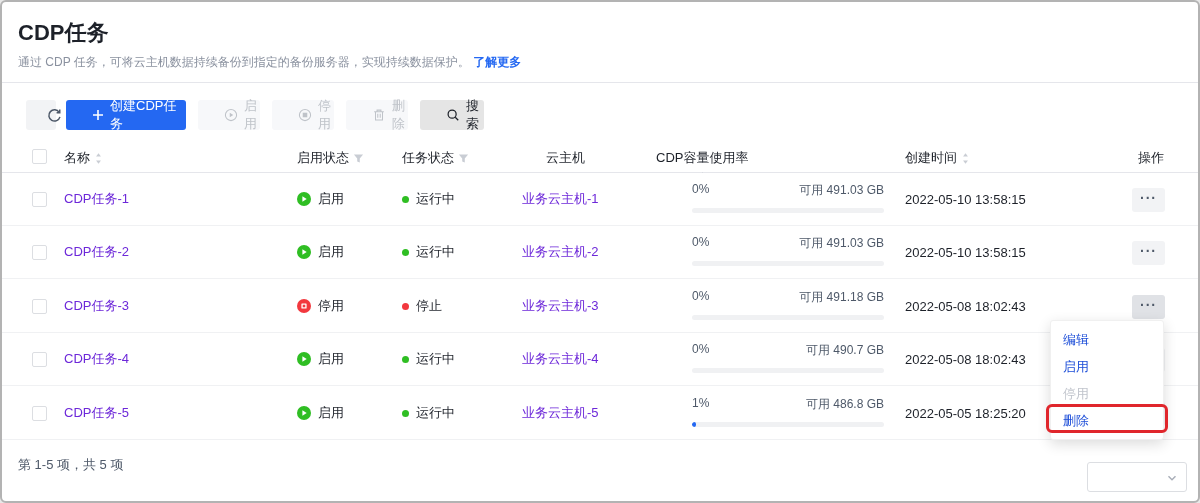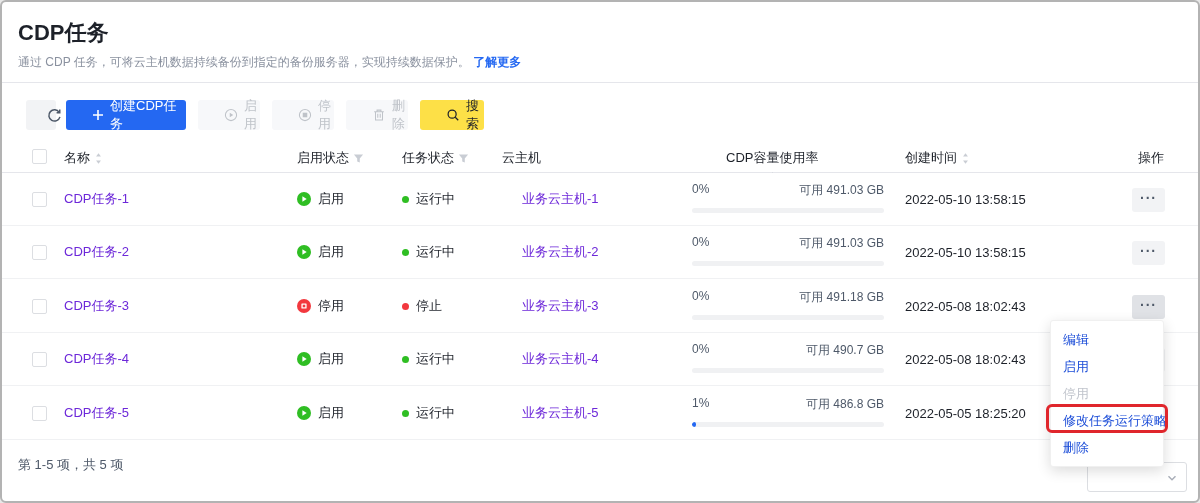--- a/index.html
+++ b/index.html
@@ -14,35 +14,35 @@
   .page-desc  { position:absolute; left:16px; top:52px; font-size:12px; color:#8a919f;text-align:right; }
   .page-desc a { color:#2468f2; text-decoration:none; font-weight:700; cursor:pointer; }
   .hdr-divider { position:absolute; left:0; top:80px; width:100%; height:1px; background:#e5e6eb; }
 
   
   .btn { position:absolute; top:98px; height:30px; border-radius:3px; font-size:13px;
          display:flex; align-items:center; justify-content:center; gap:6px; cursor:pointer;padding-left:26px; }
   .btn svg { flex:0 0 auto; }
   .btn-refresh { left:24px; width:30px; background:#f2f3f5; color:#4e5969; }
   .btn-primary { left:64px; width:120px; background:#2468f2; color:#fff; }
-  .btn-plain   { background:#fde047; color:#1d2129; }
+  .btn-plain   { background:#e5e5e5; color:#1d2129; }
   .btn-disabled{ background:#f7f8fa; color:#bfc3c9; cursor:default; }
   .btn-enable  { left:196px; width:62px; }
   .btn-disable { left:270px; width:62px; }
   .btn-delete  { left:344px; width:62px; }
   .btn-search  { left:418px; width:64px; }
 
   
   .thead { position:absolute; left:0; top:139px; width:100%; height:32px; border-bottom:1px solid #e5e6eb; }
   .th { position:absolute; top:8px; font-size:13px; color:#1d2129; font-weight:400; display:flex; align-items:center; gap:4px; }
   .col-name   { left:62px; }
   .col-estat  { left:295px; }
   .col-tstat  { left:400px; }
-  .col-host   { left:500px; }
-  .col-usage  { left:724px;flex-direction:column; }
+  .col-host   { left:544px; }
+  .col-usage  { left:654px;flex-direction:column; }
   .col-created{ left:903px; }
   .col-actions{ left:1136px; }
 
   .cb { position:absolute; left:30px; width:15px; height:15px; background:#fff;
         border:1px solid #dcdee2; border-radius:2px; cursor:pointer; }
   .thead .cb { top:8px; }
 
   .trow { position:absolute; left:0; width:100%; height:53px; border-bottom:1px solid #f0f1f3; background:#fff; }
   .cell { position:absolute; font-size:13px; color:#1d2129; display:flex; align-items:center; gap:7px; }
   .vmid { top:50%; transform:translateY(-50%); }
@@ -322,18 +322,17 @@
   <div class="page-size-select">
     <svg width="12" height="12" viewBox="0 0 12 12" fill="none" stroke="#a9aeb8" stroke-width="1.4">
         <path d="M2.5 4.2L6 7.8l3.5-3.6"></path>
       </svg>
   </div>
 
   <div class="ctx-menu">
     <div class="ctx-item">编辑</div>
     <div class="ctx-item">启用</div>
     <div class="ctx-item disabled">停用</div>
-    <div class="ctx-item">修改任务运行策略</div>
     <div class="ctx-item">删除</div>
   </div>
   <div class="annotation-box"></div>
 
 </div>
 
 </body></html>

